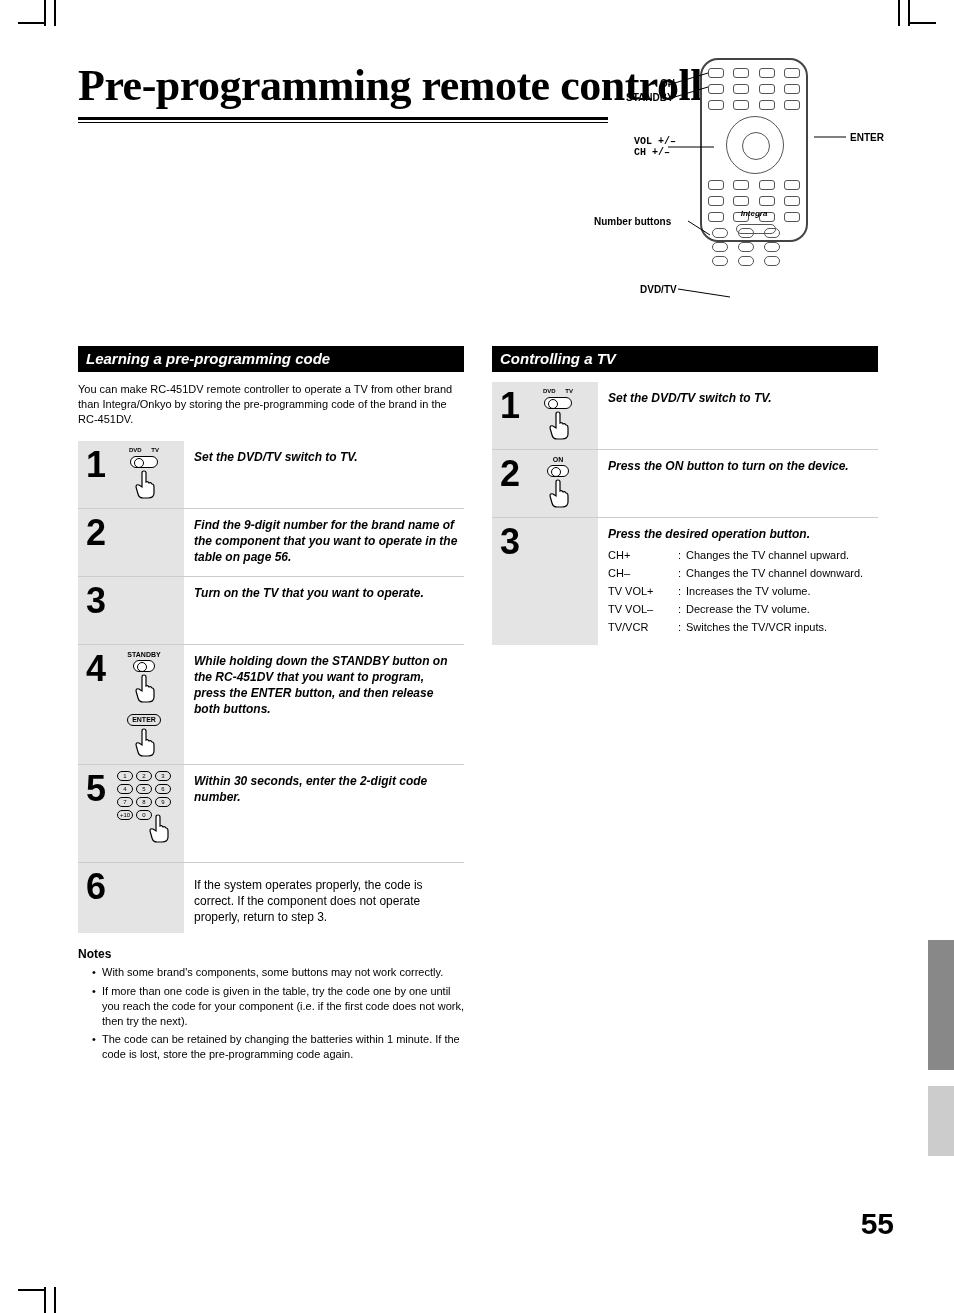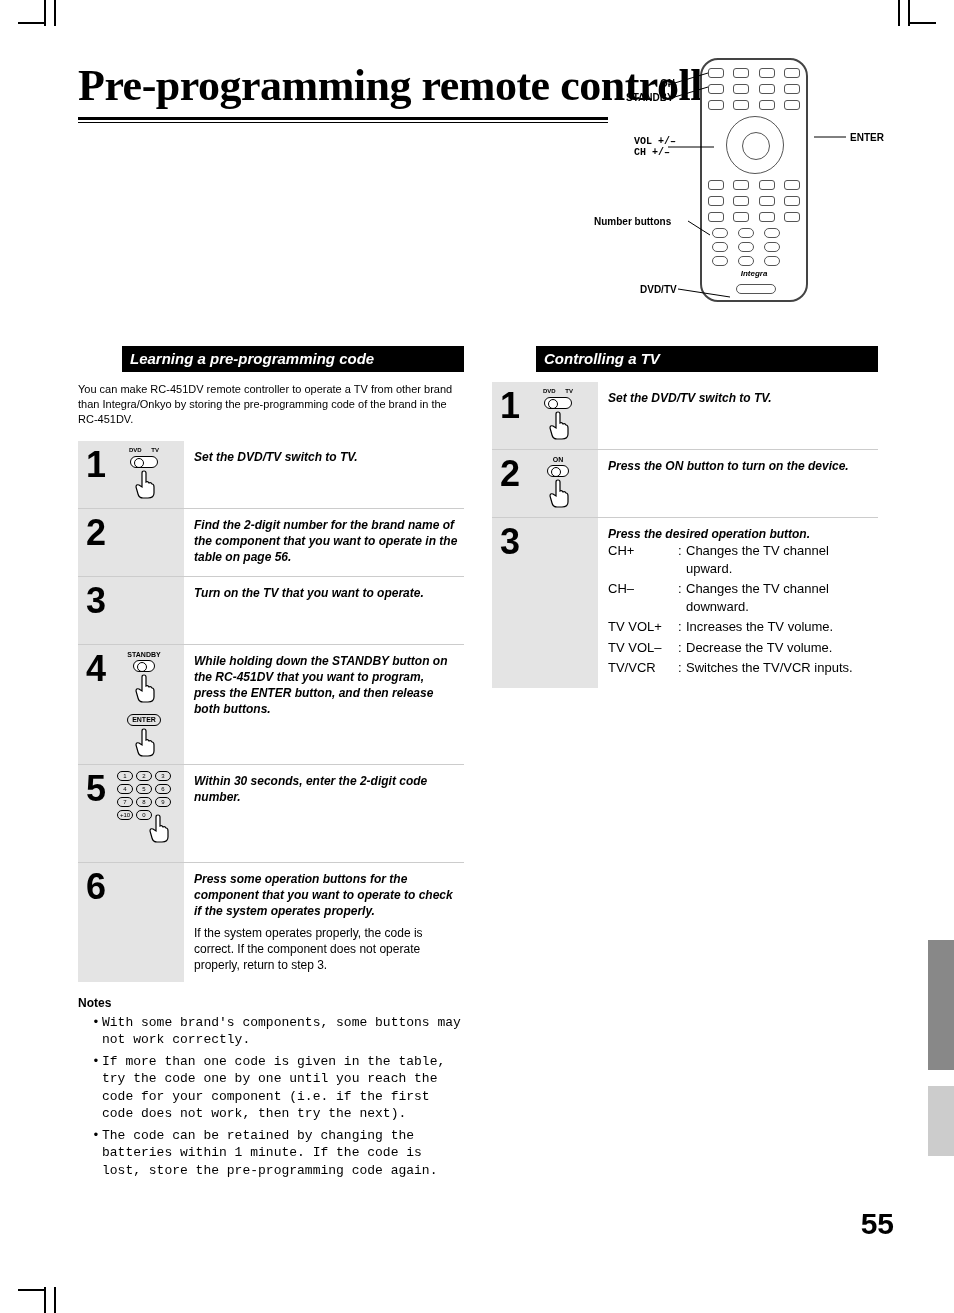--- a/index.html
+++ b/index.html
@@ -35,21 +35,21 @@
     width: 530px;
   }
 
   
   .remote-wrap {
     position: absolute;
     left: 700px; top: 58px;
     width: 140px; height: 250px;
   }
   .remote-body {
-    width: 108px; height: 244px;
+    width: 108px; height: 184px;
     border: 2px solid #444;
     border-radius: 18px;
     background: #fff;
     position: relative;
   }
   .rb-row { position: absolute; left: 6px; right: 6px; display: flex; justify-content: space-between; }
   .rb-btn { width: 16px; height: 10px; border: 1px solid #555; border-radius: 3px; }
   .rb-disc { width: 58px; height: 58px; border: 1.5px solid #555; border-radius: 50%; position: absolute; left: 24px; top: 56px; }
   .rb-disc::after{content:"";position:absolute;left:15px;top:15px;width:26px;height:26px;border:1px solid #555;border-radius:50%;}
   .rb-num { position:absolute; left:10px; top:168px; display:grid; grid-template-columns:repeat(3,16px); gap:4px 10px;}
@@ -66,21 +66,20 @@
     width: 800px;
     display: flex;
     gap: 28px;
   }
   .col { width: 386px; }
   .blackbar {
     background: #000; color: #fff;
     font-size: 15px; font-weight: bold; font-style: italic;
     padding: 4px 8px 5px;
     margin-bottom: 10px;
-    margin-left: 44px;
   }
   .intro { font-size: 11px; line-height: 1.35; margin-bottom: 14px; }
 
   .step { display:flex; border-bottom: 1px solid #ccc; min-height: 68px; }
   .step:last-of-type { border-bottom:none; }
   .step-num-cell {
     width: 106px;
     background: #e4e4e4;
     padding: 6px 6px 6px 8px;
     display: flex;
@@ -94,28 +93,28 @@
   }
   .step-icon { flex: 1; display:flex; flex-direction:column; align-items:center; gap:2px; }
   .step-body {
     flex: 1;
     padding: 8px 6px 8px 10px;
     font-size: 12px;
     line-height: 1.35;
   }
   .step-body .bold { font-weight: bold; font-style: italic; }
   .step-body .sub { margin-top: 6px; font-weight: normal; }
-  .ops-table { font-size:13px; }
+  .ops-table { margin-top:6px; font-size:11px; }
   .ops-table .row { display:flex; margin-bottom:3px; }
   .ops-table .k { width:70px; }
   .ops-table .c { width:8px; }
   .ops-table .v { flex:1; }
 
   .notes-head { font-size: 12px; font-weight: bold; margin-top: 14px; }
-  .notes { font-size: 13px; line-height:1.35; padding-left: 14px; margin-top:4px;font-family:Liberation Mono, monospace; }
+  .notes { font-size: 11px; line-height:1.35; padding-left: 14px; margin-top:4px; }
   .notes li { margin-bottom: 4px; list-style: none; position: relative; padding-left: 10px; }
   .notes li::before { content: "•"; position:absolute; left:0; }
 
   .pagenum {
     position:absolute; right: 60px; bottom: 72px;
     font-size: 30px;
     font-weight: bold;
   }
   
   .tab { position:absolute; right:0; width:26px; }
@@ -244,21 +243,21 @@
           <div class="step-body">
             <div class="bold">Set the DVD/TV switch to TV.</div>
           </div>
         </div>
         <div class="step">
           <div class="step-num-cell">
             <div class="step-num">2</div>
             <div class="step-icon"></div>
           </div>
           <div class="step-body">
-            <div class="bold">Find the 2-digit number for the brand name of the component that you want to operate in the table on page 56.</div>
+            <div class="bold">Find the 9-digit number for the brand name of the component that you want to operate in the table on page 56.</div>
           </div>
         </div>
         <div class="step">
           <div class="step-num-cell">
             <div class="step-num">3</div>
             <div class="step-icon"></div>
           </div>
           <div class="step-body">
             <div class="bold">Turn on the TV that you want to operate.</div>
           </div>
@@ -309,21 +308,20 @@
           <div class="step-body">
             <div class="bold">Within 30 seconds, enter the 2-digit code number.</div>
           </div>
         </div>
         <div class="step">
           <div class="step-num-cell">
             <div class="step-num">6</div>
             <div class="step-icon"></div>
           </div>
           <div class="step-body">
-            <div class="bold">Press some operation buttons for the component that you want to operate to check if the system operates properly.</div>
             <div class="sub">If the system operates properly, the code is correct. If the component does not operate properly, return to step 3.</div>
           </div>
         </div>
       </div>
 
     <div class="notes-head">Notes</div>
     <ul class="notes" id="left-notes">
         <li>With some brand's components, some buttons may not work correctly.</li>
         <li>If more than one code is given in the table, try the code one by one until you reach the code for your component (i.e. if the first code does not work, then try the next).</li>
         <li>The code can be retained by changing the batteries within 1 minute. If the code is lost, store the pre-programming code again.</li>

